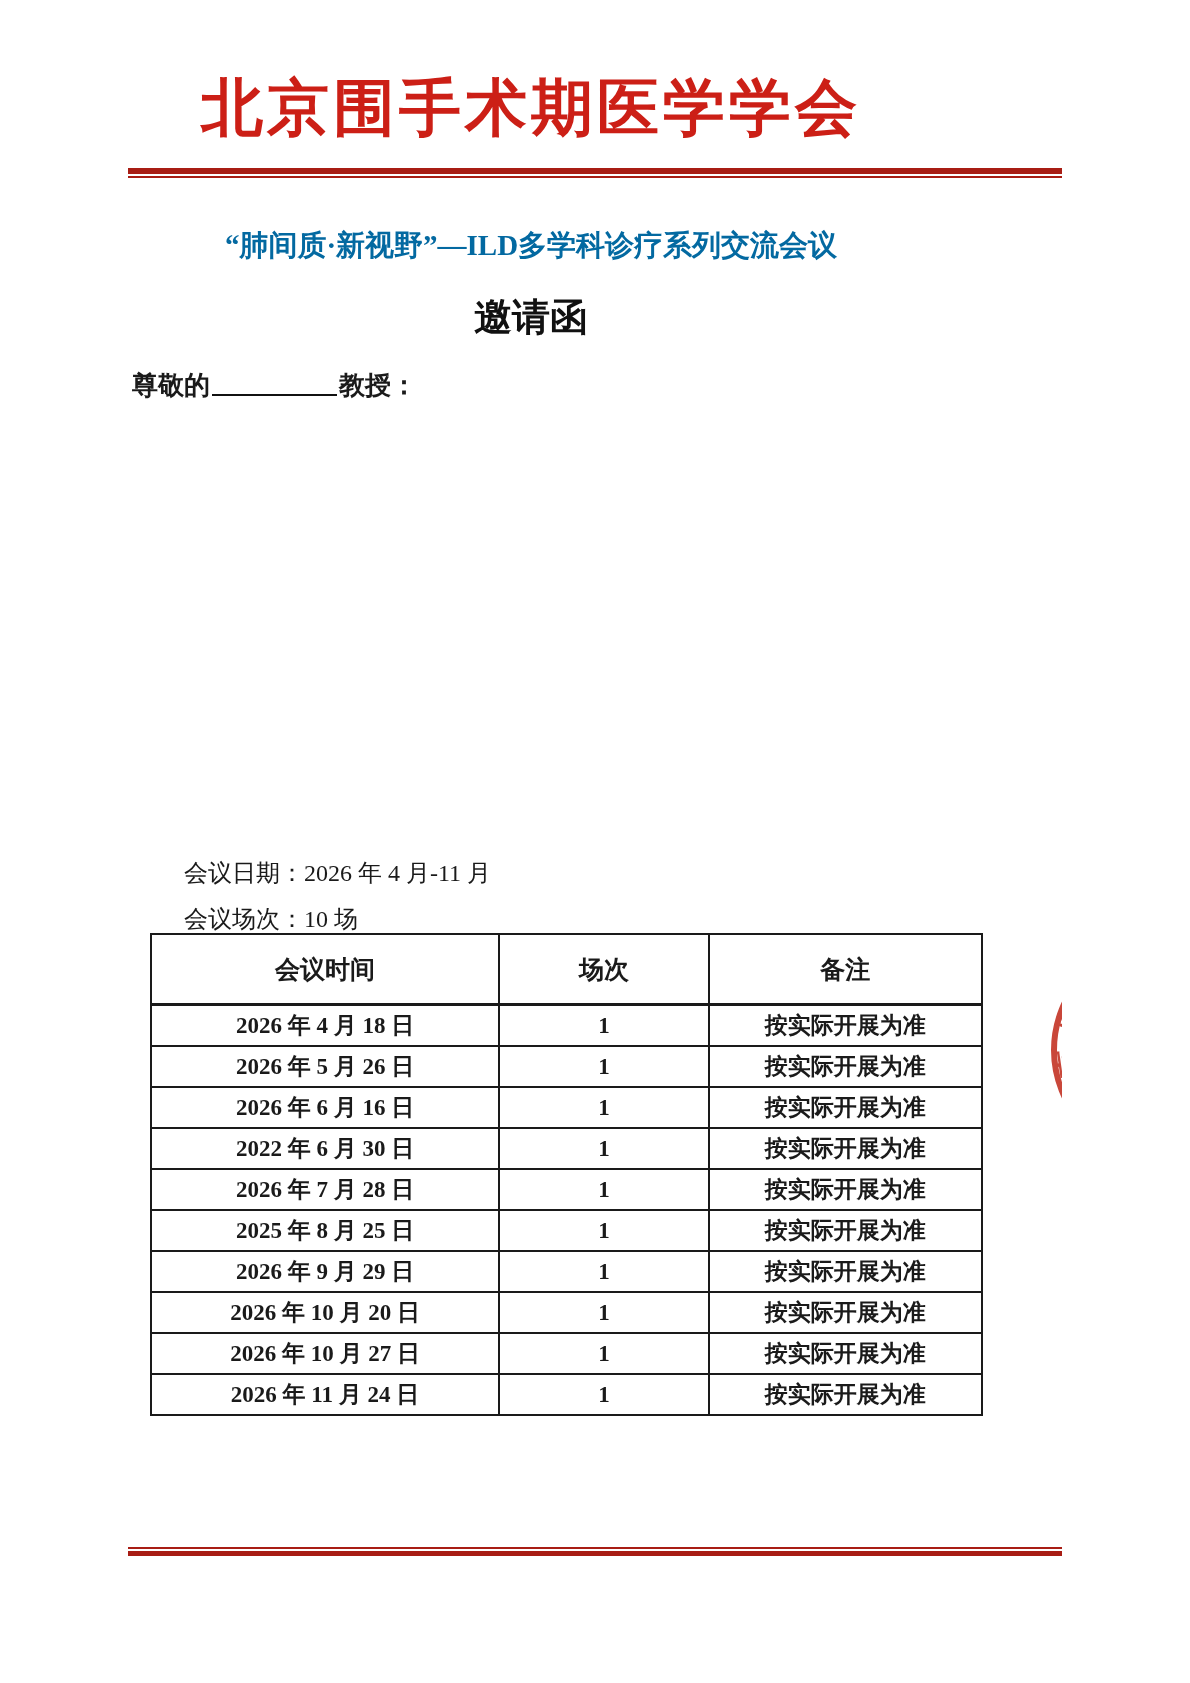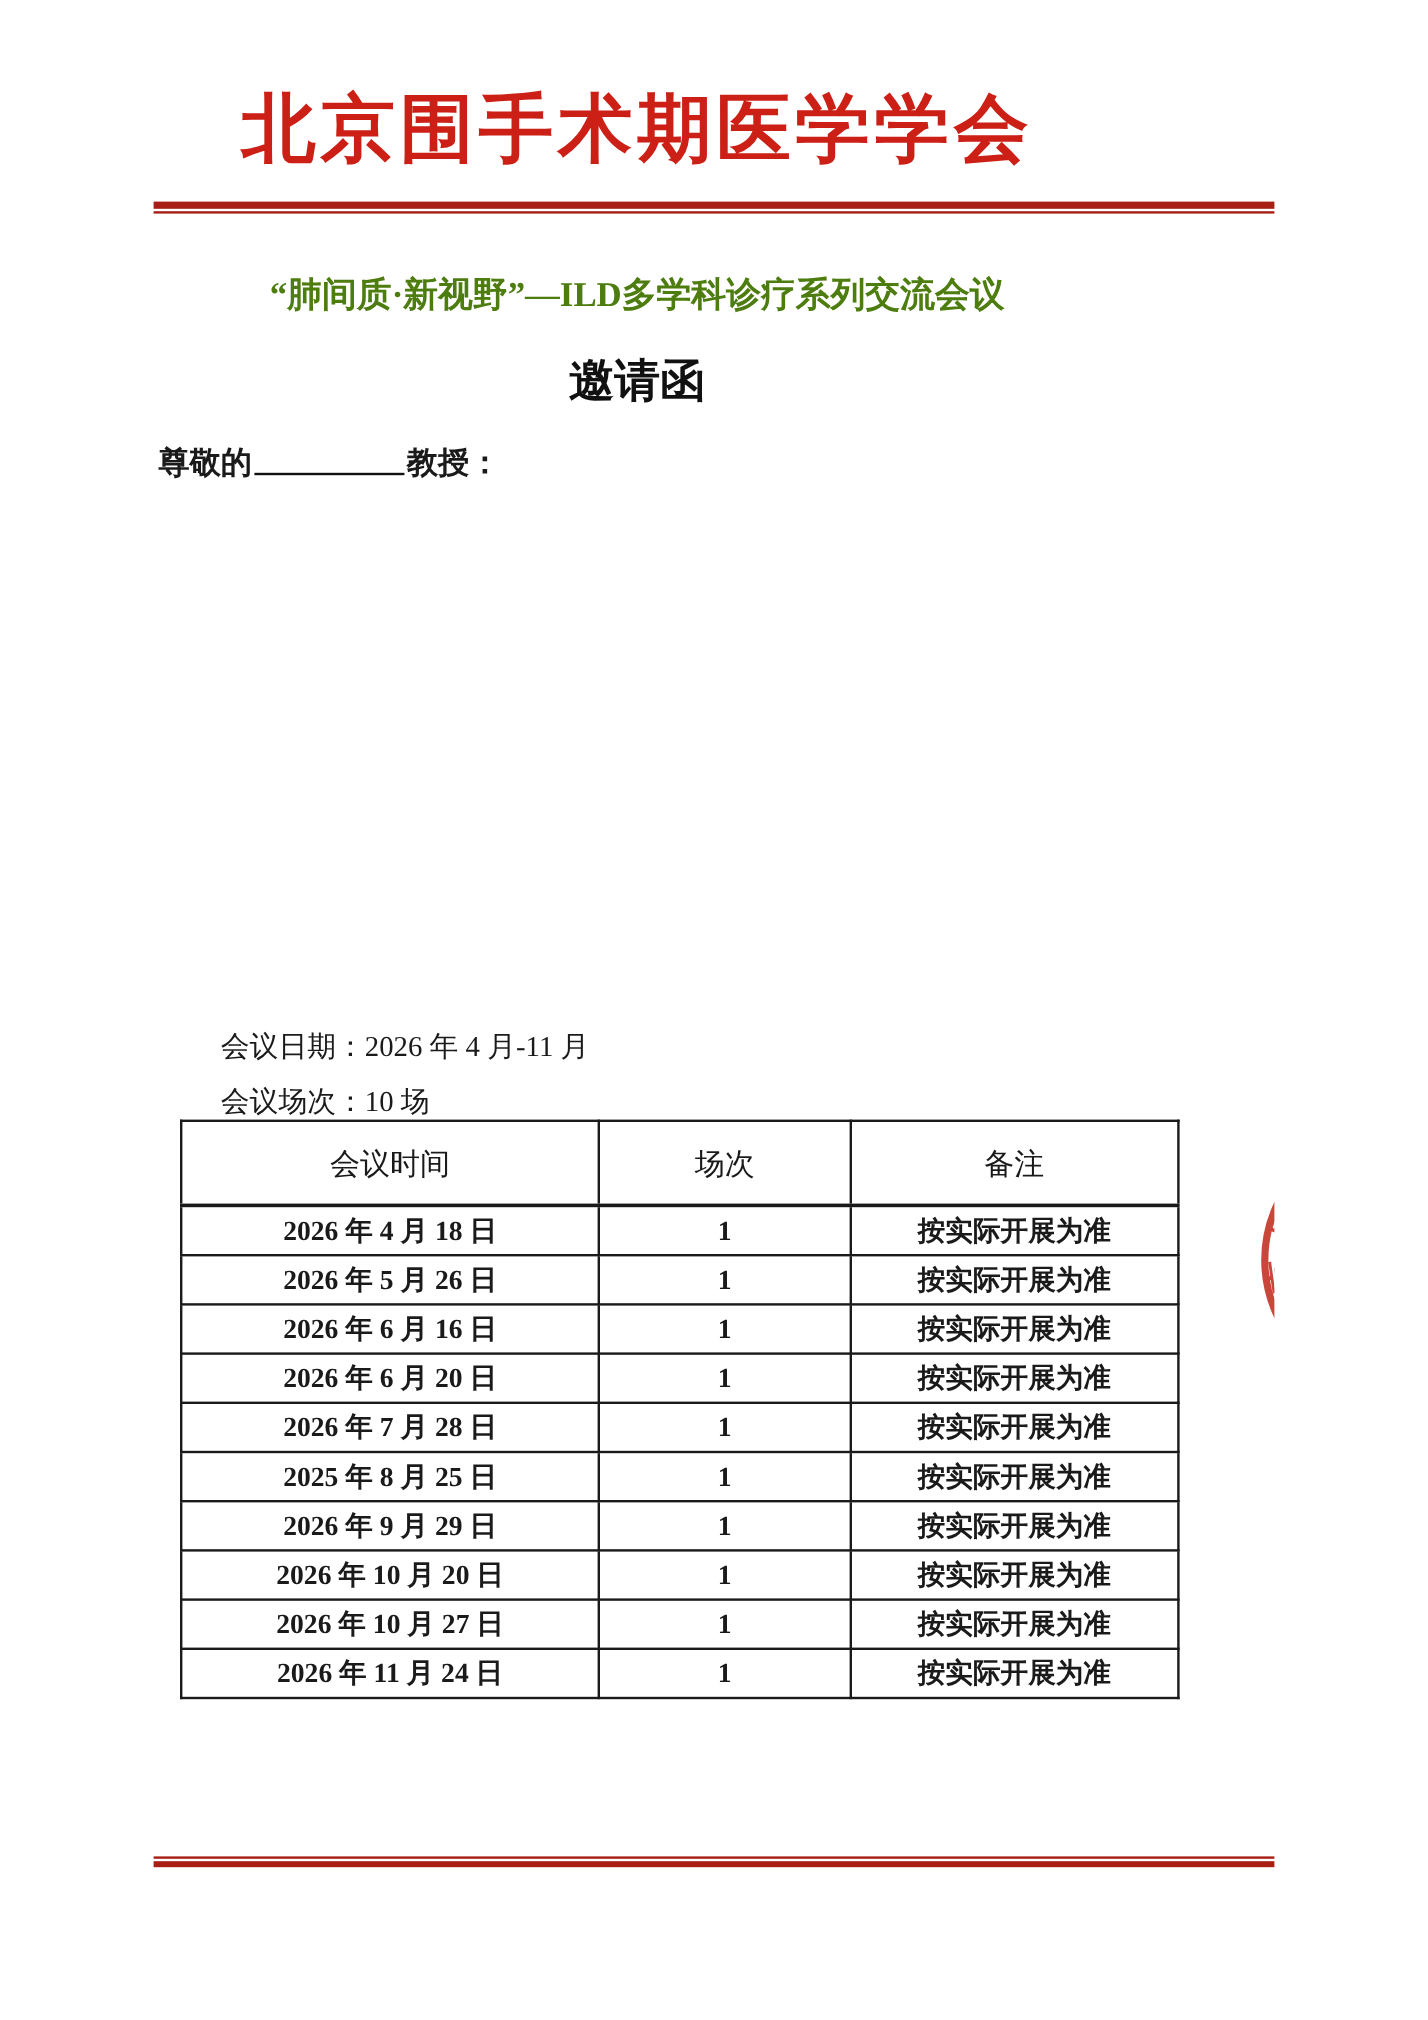--- a/index.html
+++ b/index.html
@@ -26,21 +26,21 @@
   .divider-top .bar-thick{height:6px;background:#a81d14;}
   .divider-top .bar-gap{height:2px;background:transparent;}
   .divider-top .bar-thin{height:2px;background:#a81d14;}
   .divider-bottom{top:1547px;}
   .divider-bottom .bar-thin{height:2px;background:#a81d14;}
   .divider-bottom .bar-gap{height:2px;background:transparent;}
   .divider-bottom .bar-thick{height:5px;background:#a81d14;}
   
   .doc-title{
     position:absolute;top:226px;left:0;width:100%;
-    text-align:center;font-size:29px;font-weight:bold;color:#4d7c0f;
+    text-align:center;font-size:29px;font-weight:bold;color:#0369a1;
     white-space:nowrap;
   }
   .doc-subtitle{
     position:absolute;top:292px;left:0;width:100%;
     text-align:center;font-size:38px;font-weight:bold;color:#111;
   }
   
   .salutation{
     position:absolute;top:368px;left:132px;
     font-size:26px;font-weight:bold;white-space:nowrap;font-family:Liberation Serif, serif;
@@ -70,21 +70,21 @@
     position:absolute;top:933px;left:150px;
     width:833px;border-collapse:collapse;table-layout:fixed;
     font-family:"Liberation Serif","DejaVu Serif",serif;
   }
   .schedule th,.schedule td{
     border:2px solid #1a1a1a;
     text-align:center;vertical-align:middle;
     padding:0;
   }
   .schedule th{
-    height:68px;font-size:25px;font-weight:normal;
+    height:68px;font-size:25px;font-weight:bold;
     border-bottom-width:3px;
   }
   .schedule td{height:39px;font-size:23px;font-weight:600;}
   .col-date{width:41.9%;}
   .col-sessions{width:25.2%;}
   .col-note{width:32.9%;}
   
   .stamp{
     position:absolute;top:930px;left:1043px;
     width:240px;height:240px;
@@ -146,21 +146,21 @@
         <td>2026 年 5 月 26 日</td>
         <td>1</td>
         <td>按实际开展为准</td>
       </tr>
       <tr>
         <td>2026 年 6 月 16 日</td>
         <td>1</td>
         <td>按实际开展为准</td>
       </tr>
       <tr>
-        <td>2026 年 6 月 20 日</td>
+        <td>2022 年 6 月 30 日</td>
         <td>1</td>
         <td>按实际开展为准</td>
       </tr>
       <tr>
         <td>2026 年 7 月 28 日</td>
         <td>1</td>
         <td>按实际开展为准</td>
       </tr>
       <tr>
         <td>2025 年 8 月 25 日</td>

